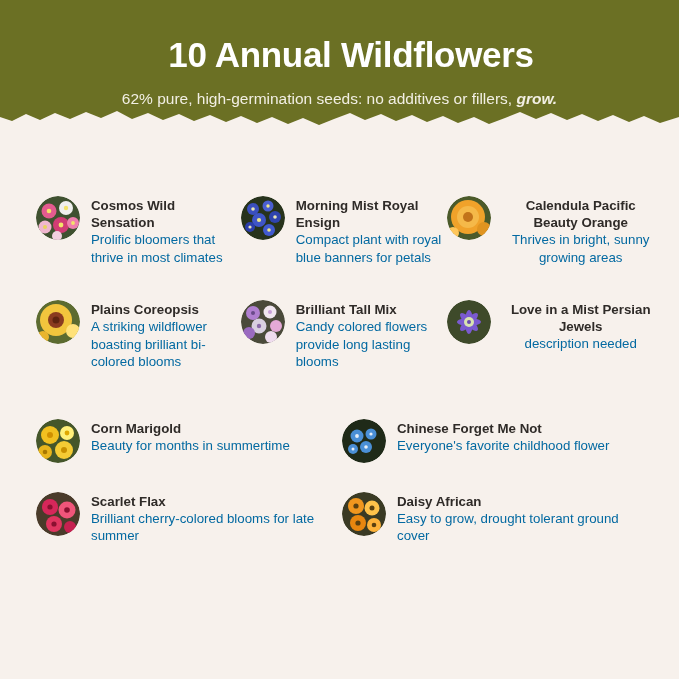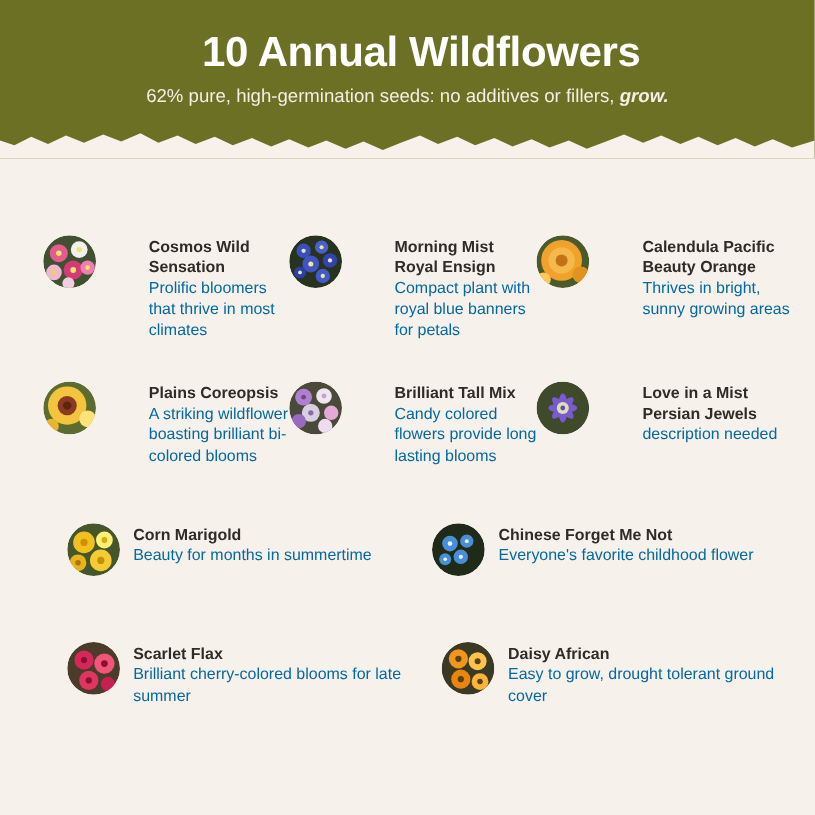--- a/index.html
+++ b/index.html
@@ -30,21 +30,21 @@
     padding-top: 22px;
     text-align: center;
     overflow: hidden;
   }
   .header-title {
     color: #ffffff;
     font-size: 35px;
     font-weight: bold;
     letter-spacing: -0.3px;
     line-height: 44px;
-    margin: 0;
+    margin: 11px;
     padding-left: 23px;
   }
   .header-sub {
     color: #f2efe4;
     font-size: 15.5px;
     line-height: 22px;
     margin-top: 4px;
   }
   .header-sub .em {
     font-style: italic;
@@ -72,28 +72,27 @@
 
   
   .row-3 {
     padding-left: 36px;
     padding-right: 20px;
   }
   .row-3 .item {
     width: 208px;
     display: flex;
     align-items: flex-start;
-    gap: 33px;
   }
   .row-3 .item.col2 { width: 210px; }
-  .row-3 .item.col3 { width: 215px; }
+  .row-3 .item.col3 { width: 215px; text-align: center; }
 
   
   .row-2 {
-    padding-left: 56px;
+    padding-left: 36px;
     padding-right: 20px;
   }
   .row-2 .item {
     display: flex;
     align-items: flex-start;
   }
   .row-2 .item.a { width: 306px; }
   .row-2 .item.b { width: 300px; }
 
   .thumb {
@@ -119,21 +118,21 @@
   .desc {
     font-size: 13.3px;
     color: #0369a1;
     line-height: 17.5px;
     margin-top: 0px;
   }
 
   .row1 { margin-top: 64px; }
   .row2 { margin-top: 34px; }
   .row3 { margin-top: 48px; }
-  .row4 { margin-top: 55px; gap: 16px; }
+  .row4 { margin-top: 29px; }
 </style>
 </head>
 <body>
 
 <div class="page">
 
   <div class="header">
     <div class="header-title">10 Annual Wildflowers</div>
     <div class="header-sub"><span>62% pure, high-germination seeds: no additives or fillers, </span><span class="em">grow.</span></div>
     <svg class="torn" viewBox="0 0 679 26" preserveAspectRatio="none">

